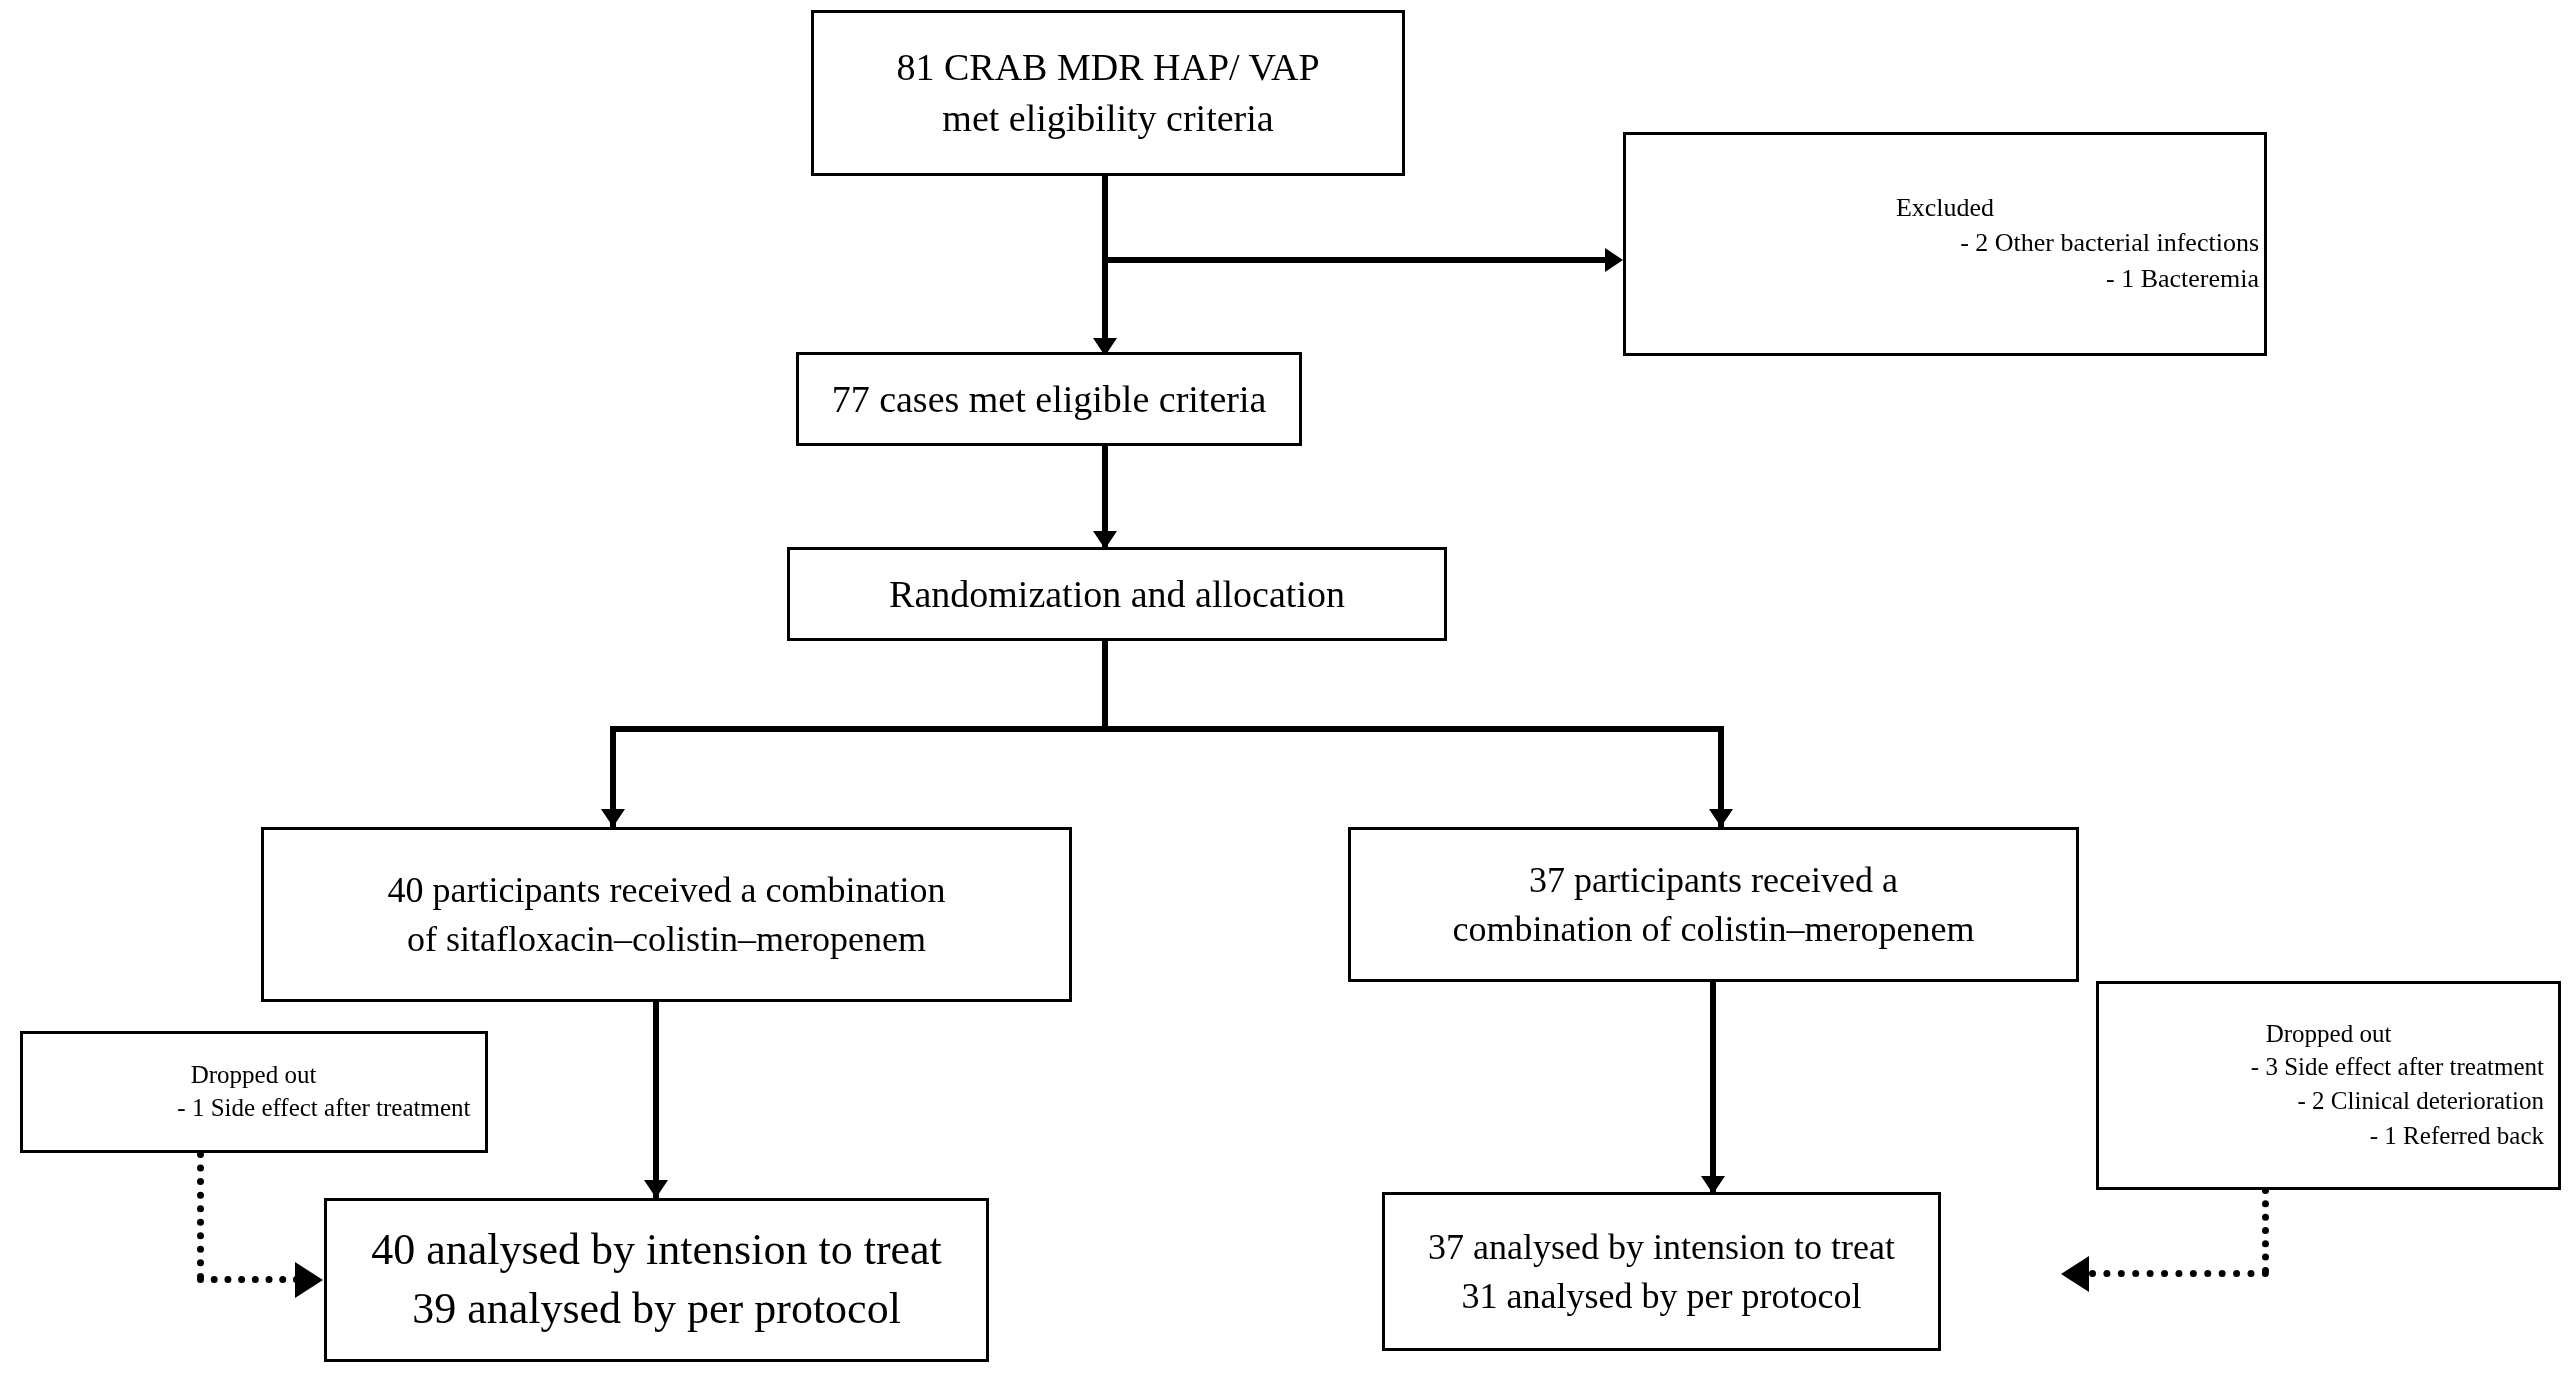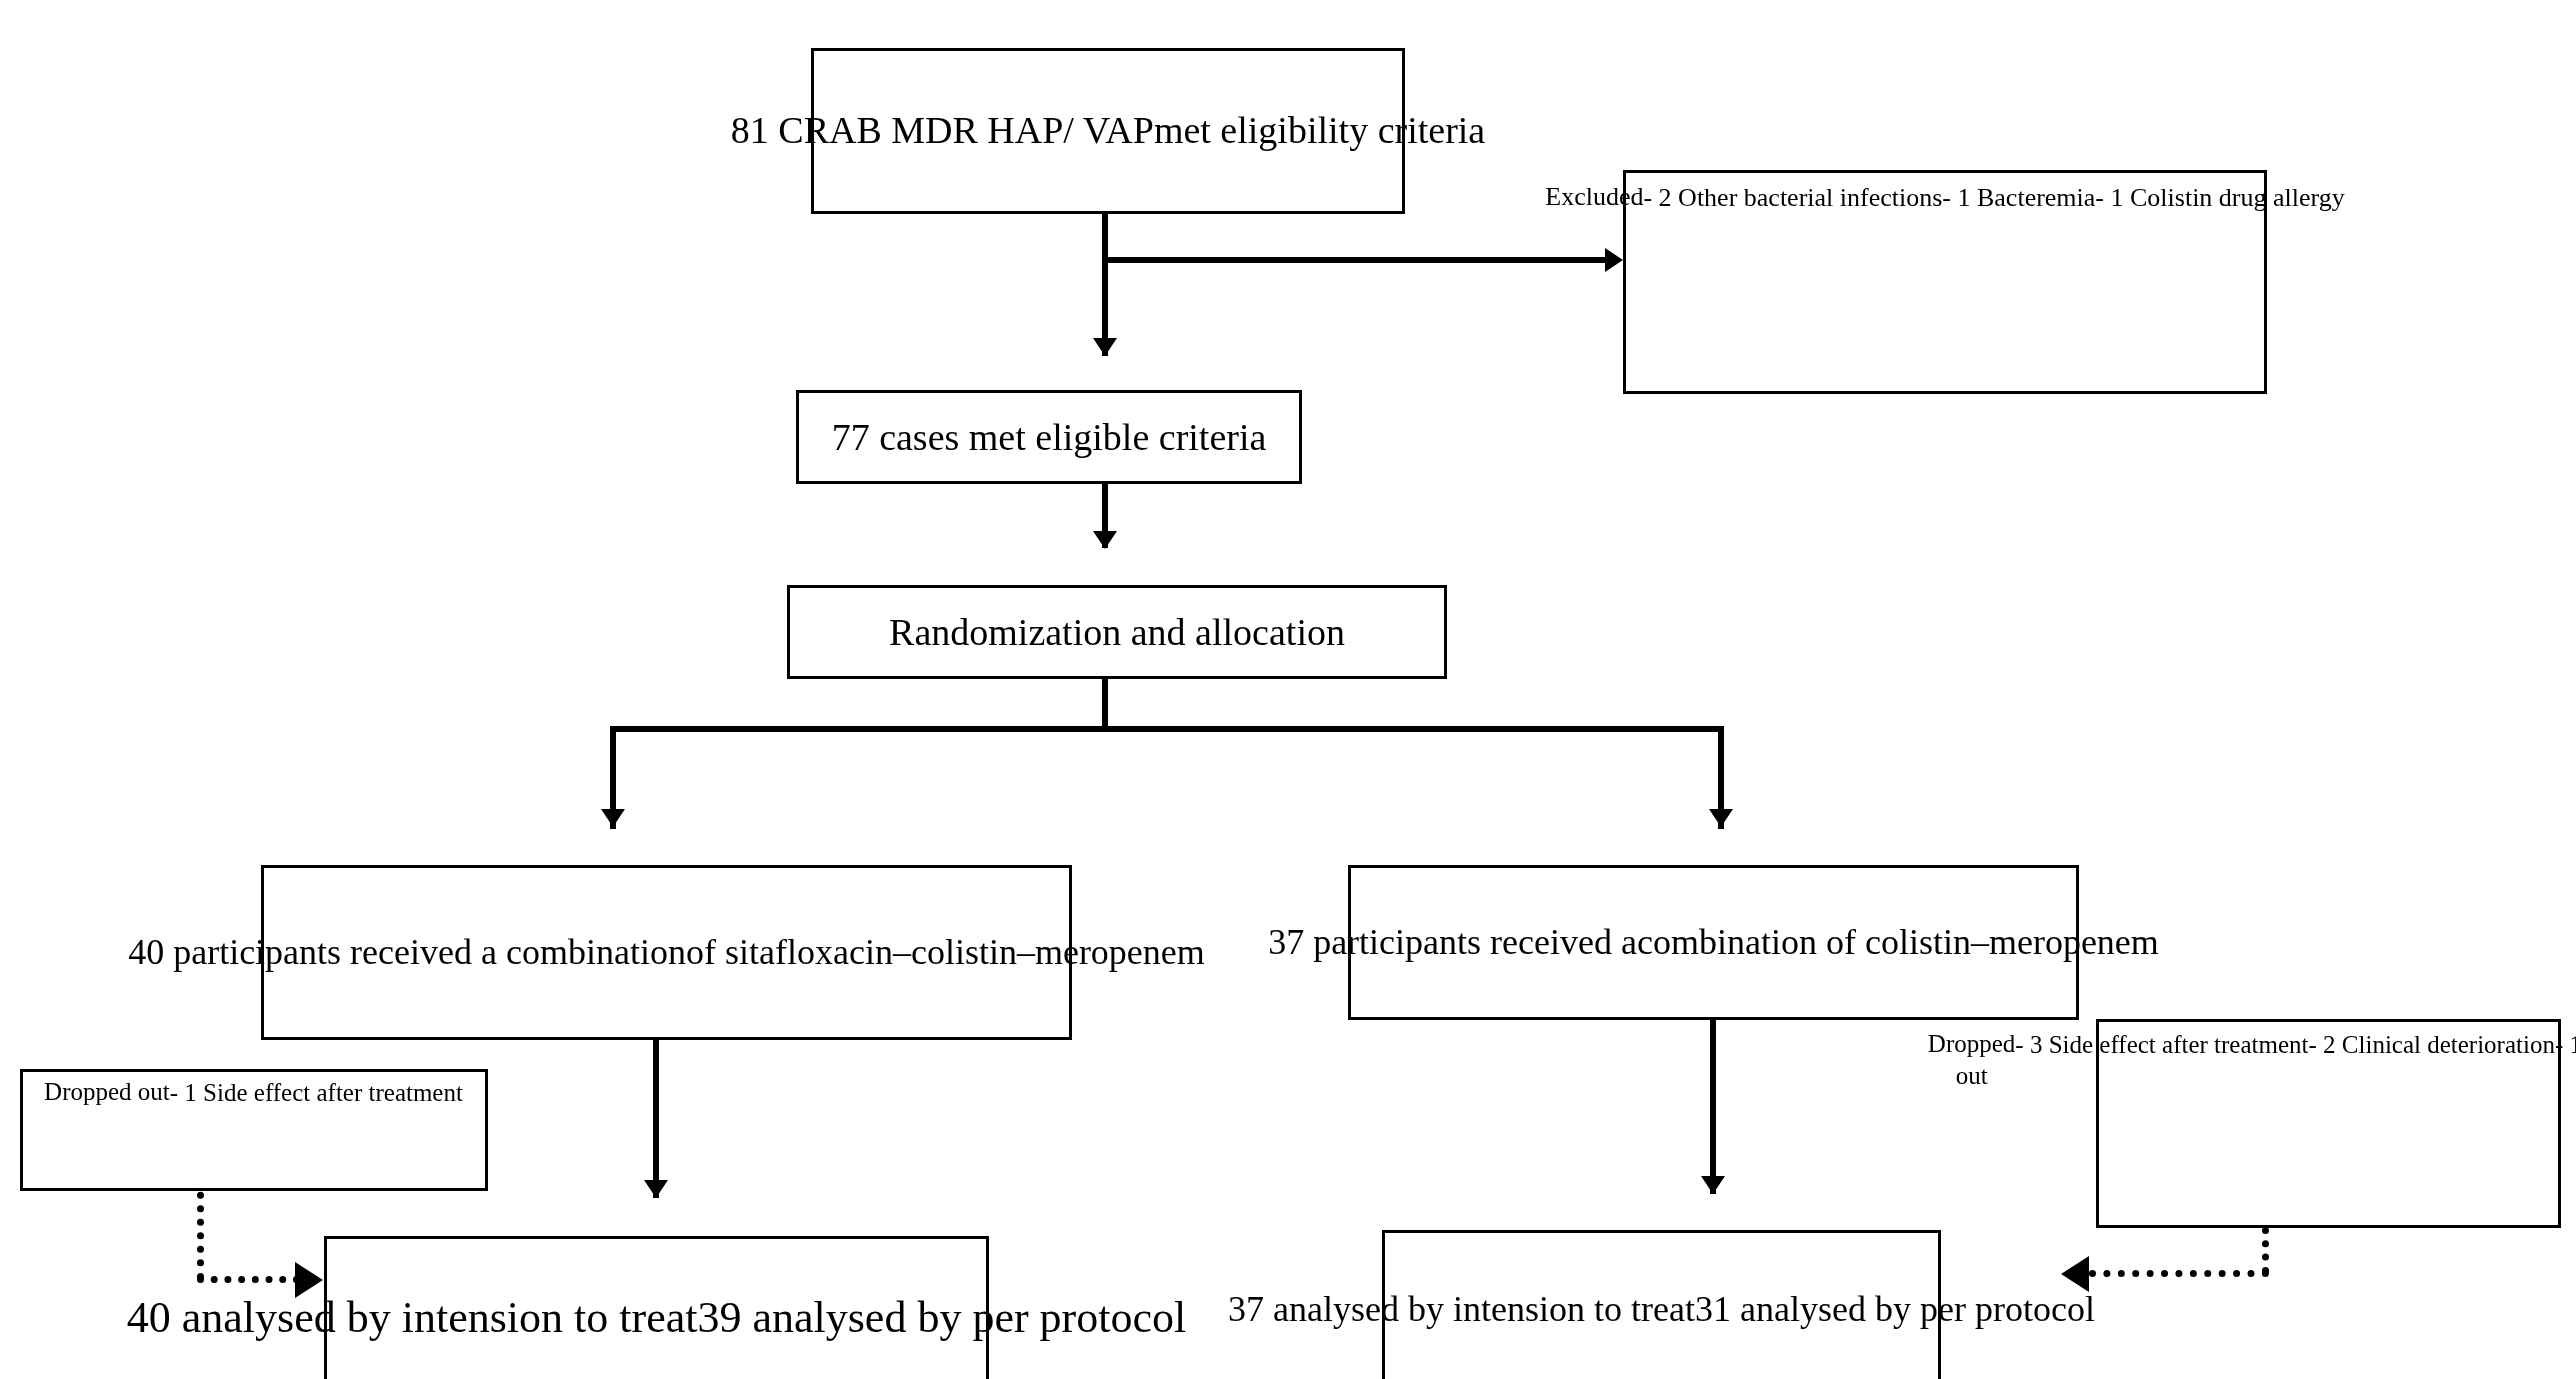--- a/index.html
+++ b/index.html
@@ -16,25 +16,25 @@
     overflow: hidden;
     font-family: "Liberation Serif", "DejaVu Serif", serif;
     color: #000000;
   }
   .node {
     position: absolute;
     box-sizing: border-box;
     background: #ffffff;
     border: 3.5px solid #000000;
     display: flex;
+    flex-direction: column;
     align-items: center;
     justify-content: center;
     text-align: center;
     z-index: 5;
-    margin-top: 38px;
   }
   .node .line {
     display: block;
     white-space: nowrap;
     line-height: 1.34;
   }
   .node.listbox {
     align-items: stretch;
     justify-content: center;
   }
@@ -152,21 +152,20 @@
 
   <div class="node" id="n-eligible">
     <span class="line">81 CRAB MDR HAP/ VAP</span>
     <span class="line">met eligibility criteria</span>
   </div>
 
   <div class="node listbox" id="n-excluded">
     <span class="hdr">Excluded</span>
     <span class="li">- 2 Other bacterial infections</span>
     <span class="li">- 1 Bacteremia</span>
-    <span class="li">- 1 Colistin drug allergy</span>
   </div>
 
   <div class="node" id="n-cases">
     <span class="line">77 cases met eligible criteria</span>
   </div>
 
   <div class="node" id="n-random">
     <span class="line">Randomization and allocation</span>
   </div>
 

